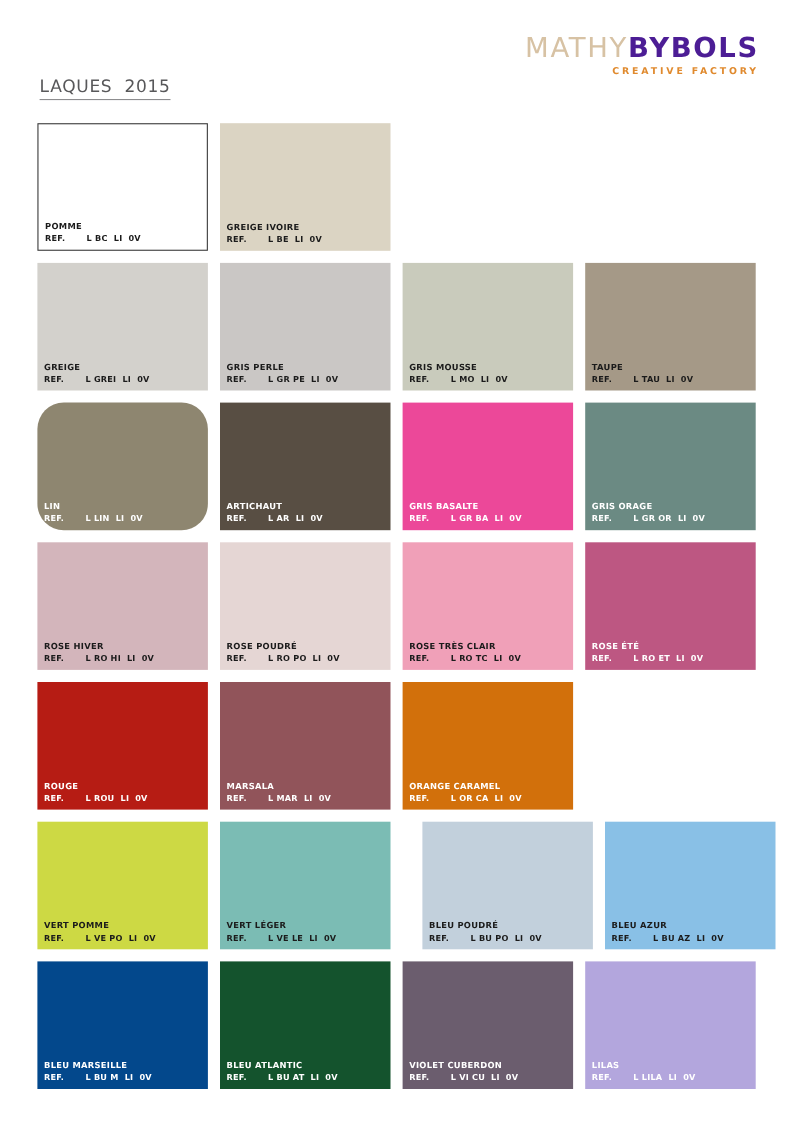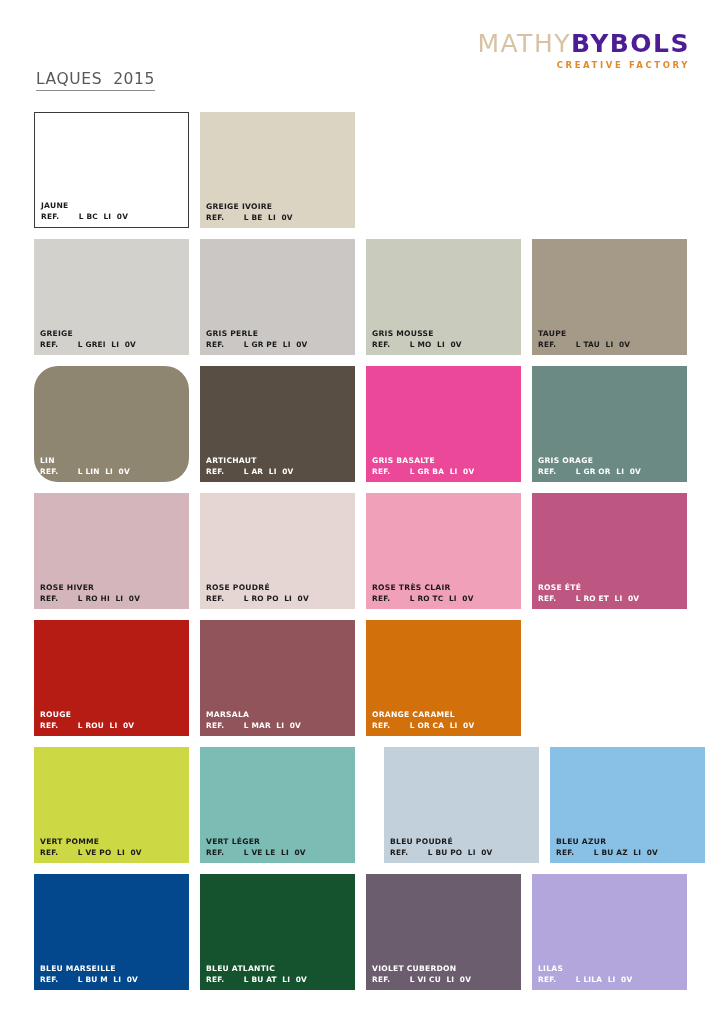--- a/index.html
+++ b/index.html
@@ -147,21 +147,21 @@
         <span class="logo-mathy">MATHY</span><span class="logo-bybols">BYBOLS</span>
       </div>
       <div class="logo-sub">CREATIVE FACTORY</div>
     </div>
   </div>
 
   <div class="grid" id="swatch-grid">
       <div class="grid-row">
         <div class="swatch dark-text bordered" style="background: rgb(255, 255, 255);">
           <div class="swatch-labels">
-            <div class="swatch-name">JAUNE</div>
+            <div class="swatch-name">POMME</div>
             <div class="swatch-ref">REF.       L BC  LI  0V</div>
           </div>
         </div>
         <div class="swatch dark-text" style="background: rgb(219, 212, 195);">
           <div class="swatch-labels">
             <div class="swatch-name">GREIGE IVOIRE</div>
             <div class="swatch-ref">REF.       L BE  LI  0V</div>
           </div>
         </div>
         <div class="swatch dark-text empty" style="background: rgb(255, 255, 255);"></div>

